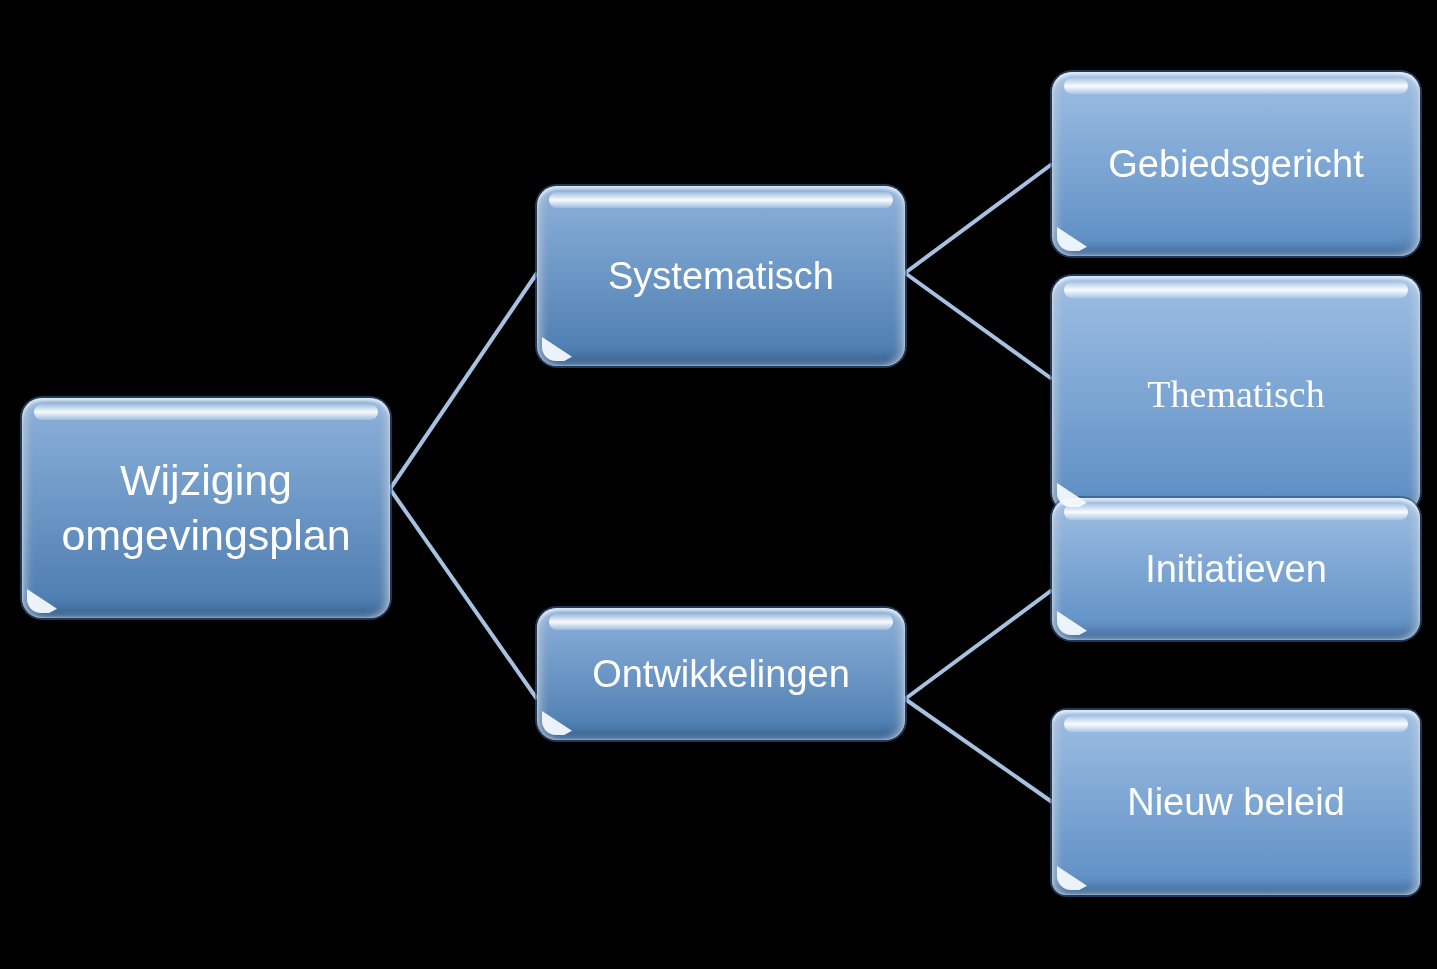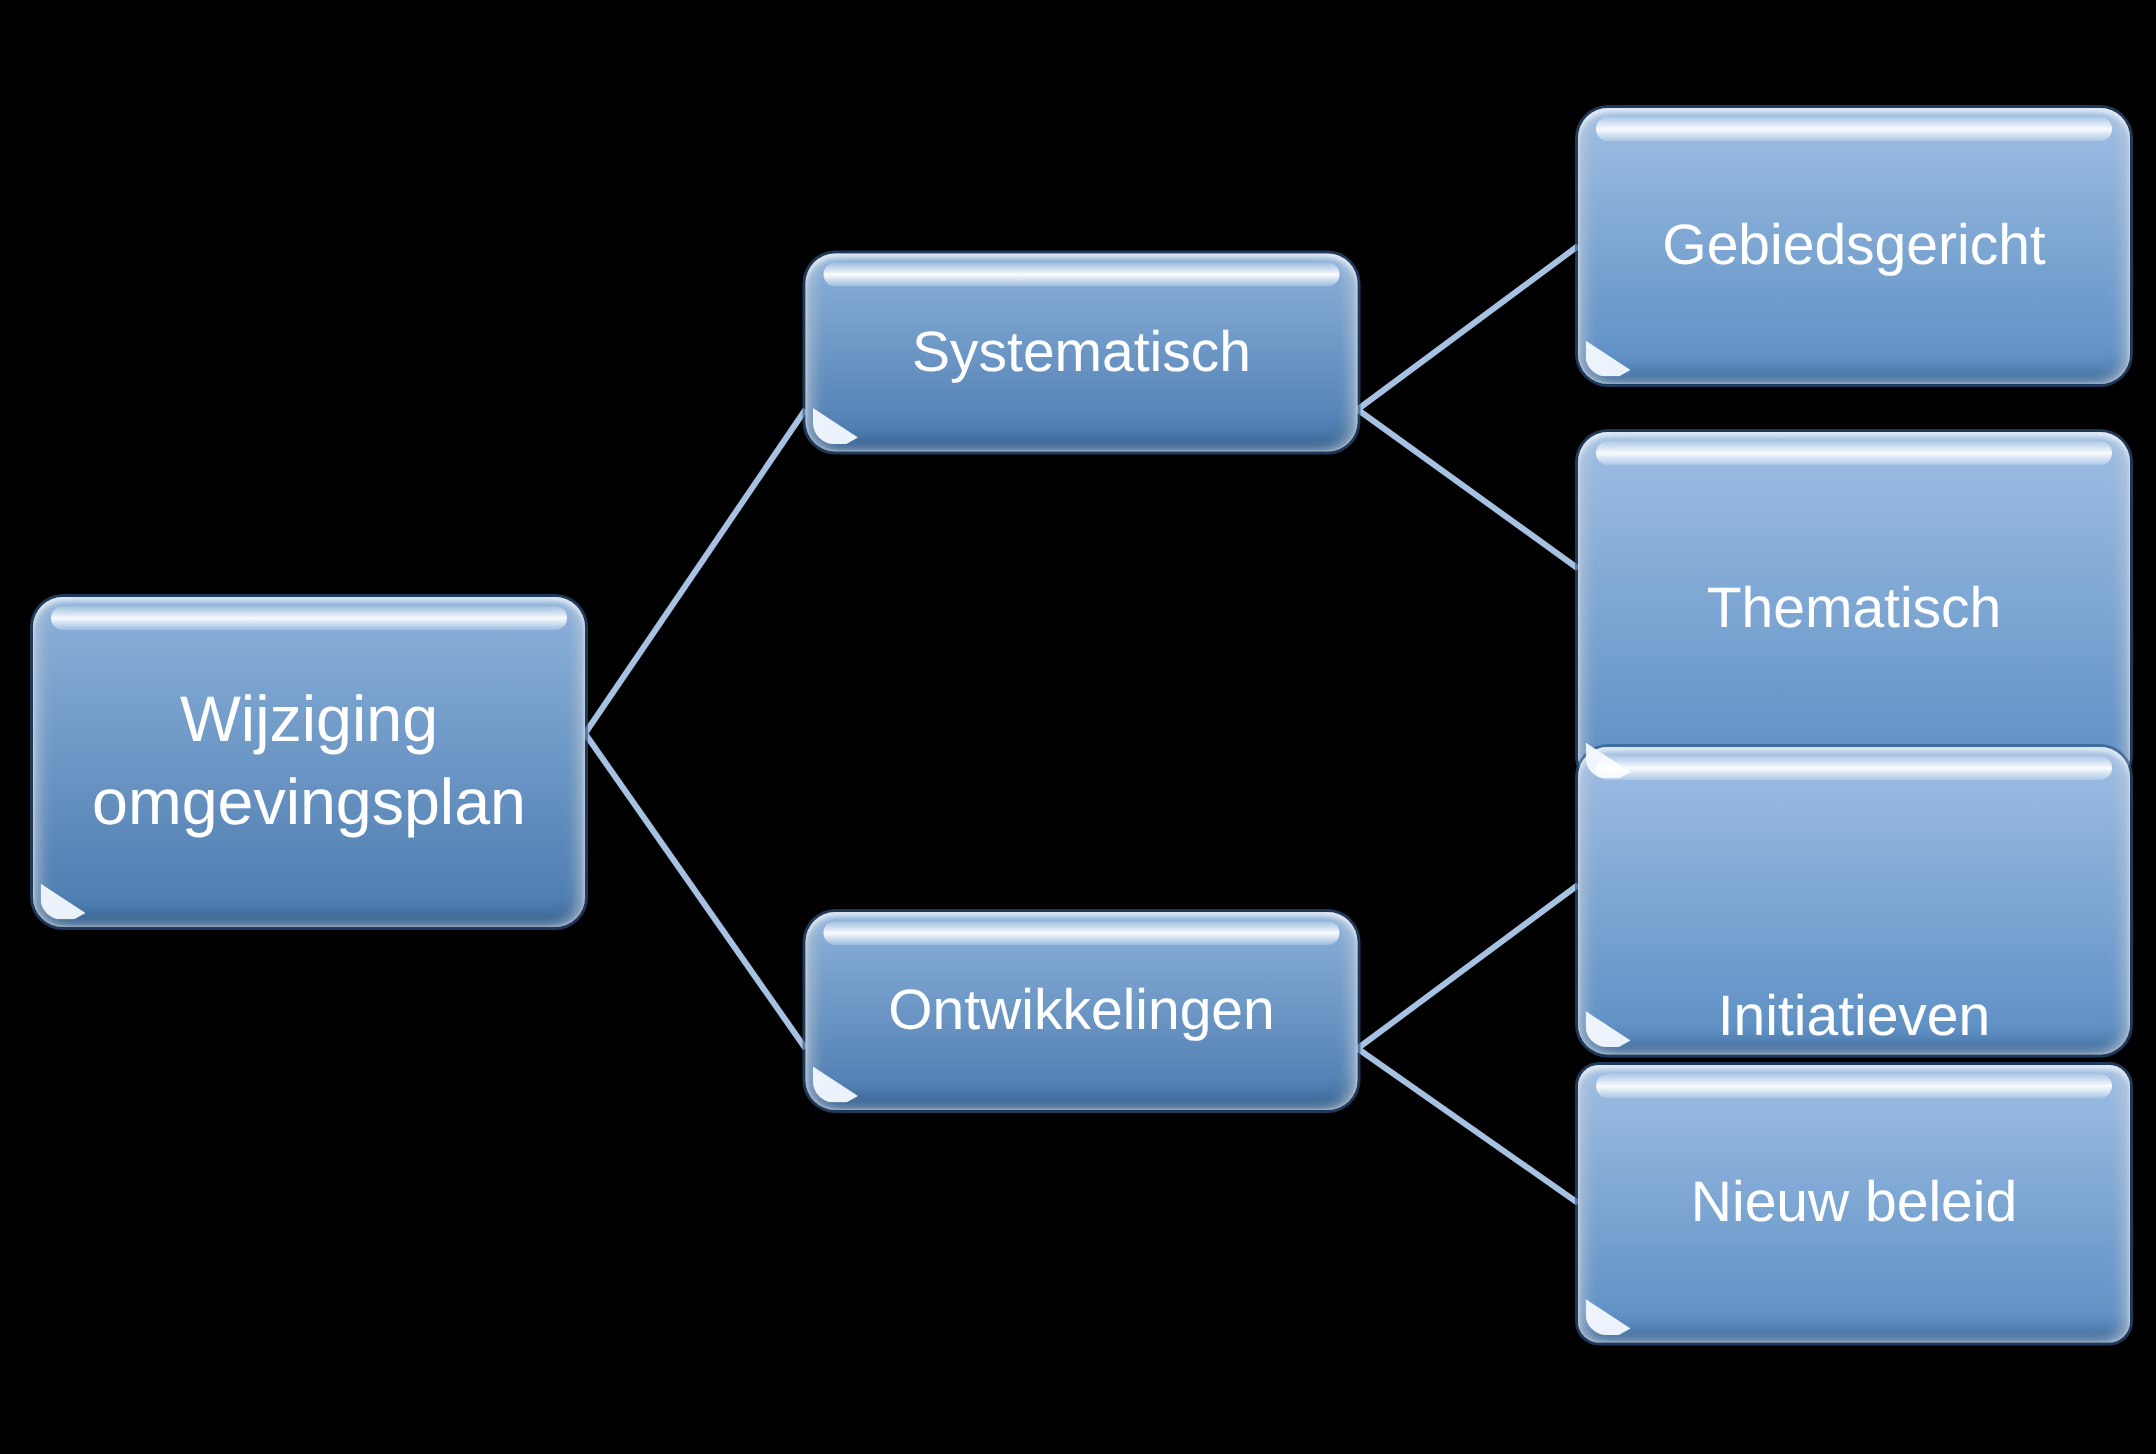--- a/index.html
+++ b/index.html
@@ -71,25 +71,25 @@
     position: relative;
     z-index: 2;
     color: var(--text, #fff);
     font-size: 38px;
     line-height: 1.28;
     text-align: center;
     letter-spacing: 0;
   }
   .n-root { left: 22px;   top: 398px; height: 220px; }
   .n-root .label { font-size: 43px; }
-  .n-sys  { left: 537px;  top: 169px; height: 132px; align-items: center; }
+  .n-sys  { left: 537px;  top: 186px; height: 180px; align-items: center; }
   .n-ont  { left: 537px;  top: 608px; height: 132px; }
   .n-geb  { left: 1052px; top: 72px;  height: 184px; }
-  .n-the  { left: 1052px; top: 288px; height: 236px; }
-  .n-ini  { left: 1052px; top: 498px; height: 205px; align-items: flex-end; }
+  .n-the  { left: 1052px; top: 276px; height: 236px; font-family: Liberation Serif, serif; }
+  .n-ini  { left: 1052px; top: 498px; height: 142px; }
   .n-nie  { left: 1052px; top: 710px; height: 185px; border-radius: 14px; }
 </style>
 </head>
 <body>
 
 <div class="stage">
 
   <svg class="connectors" viewBox="0 0 1437 969" xmlns="http://www.w3.org/2000/svg">
     <line x1="390" y1="489" x2="537" y2="273" stroke-width="4" stroke="#a7c1e2"></line>
     <line x1="390" y1="489" x2="537" y2="699" stroke-width="4" stroke="#a7c1e2"></line>

